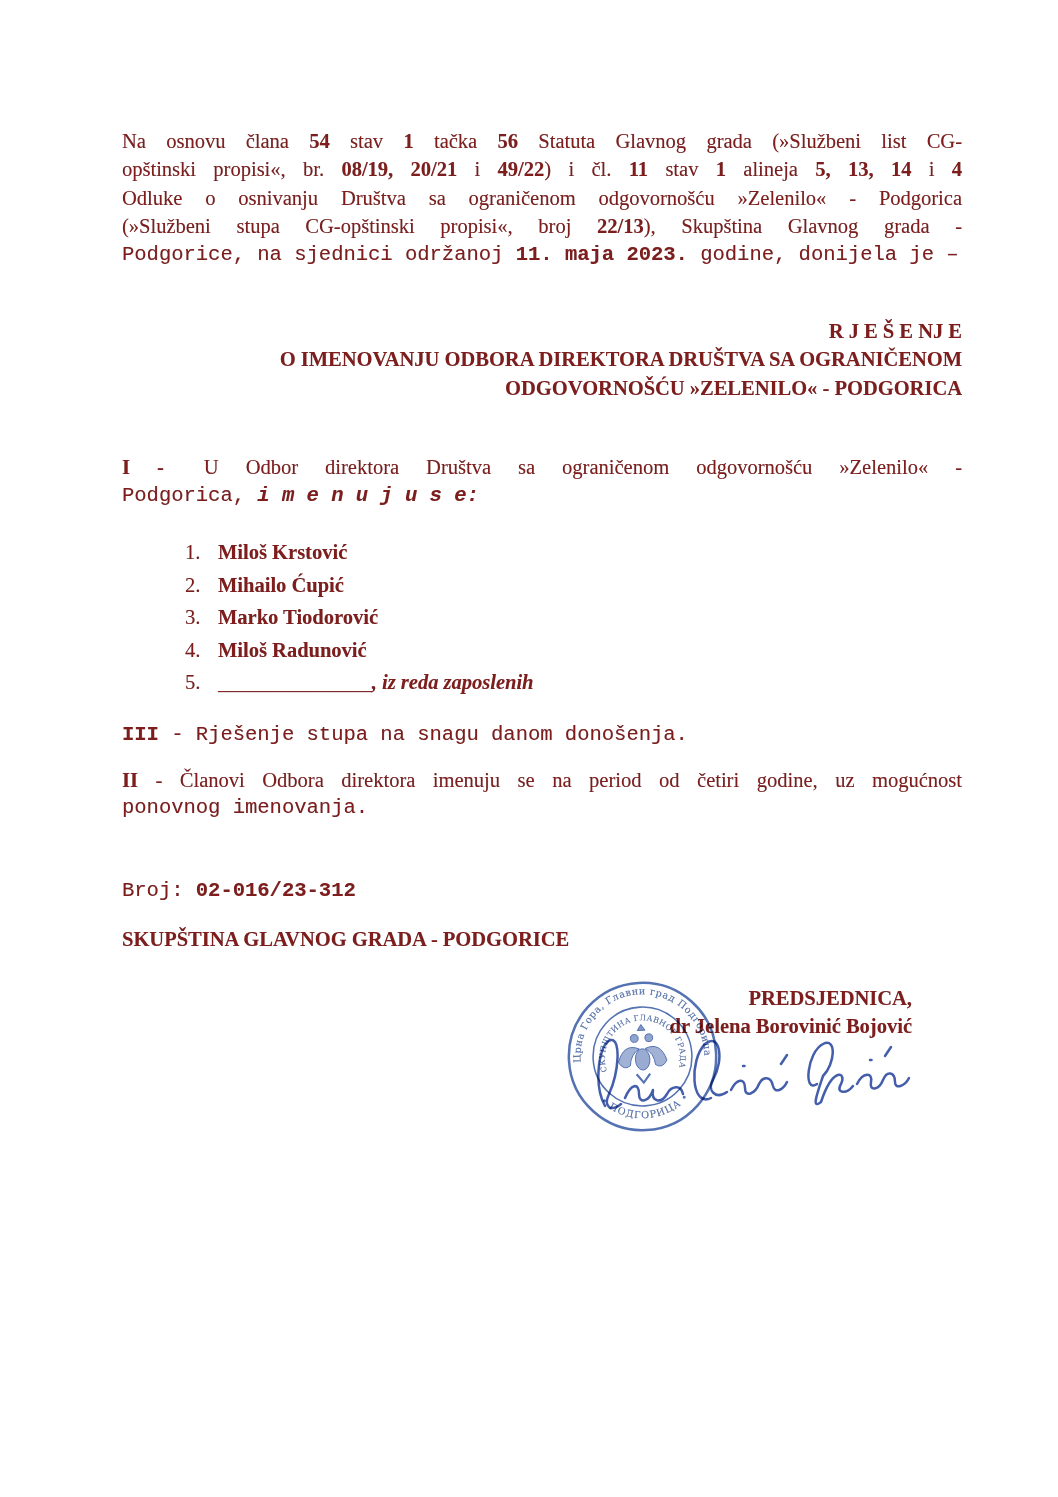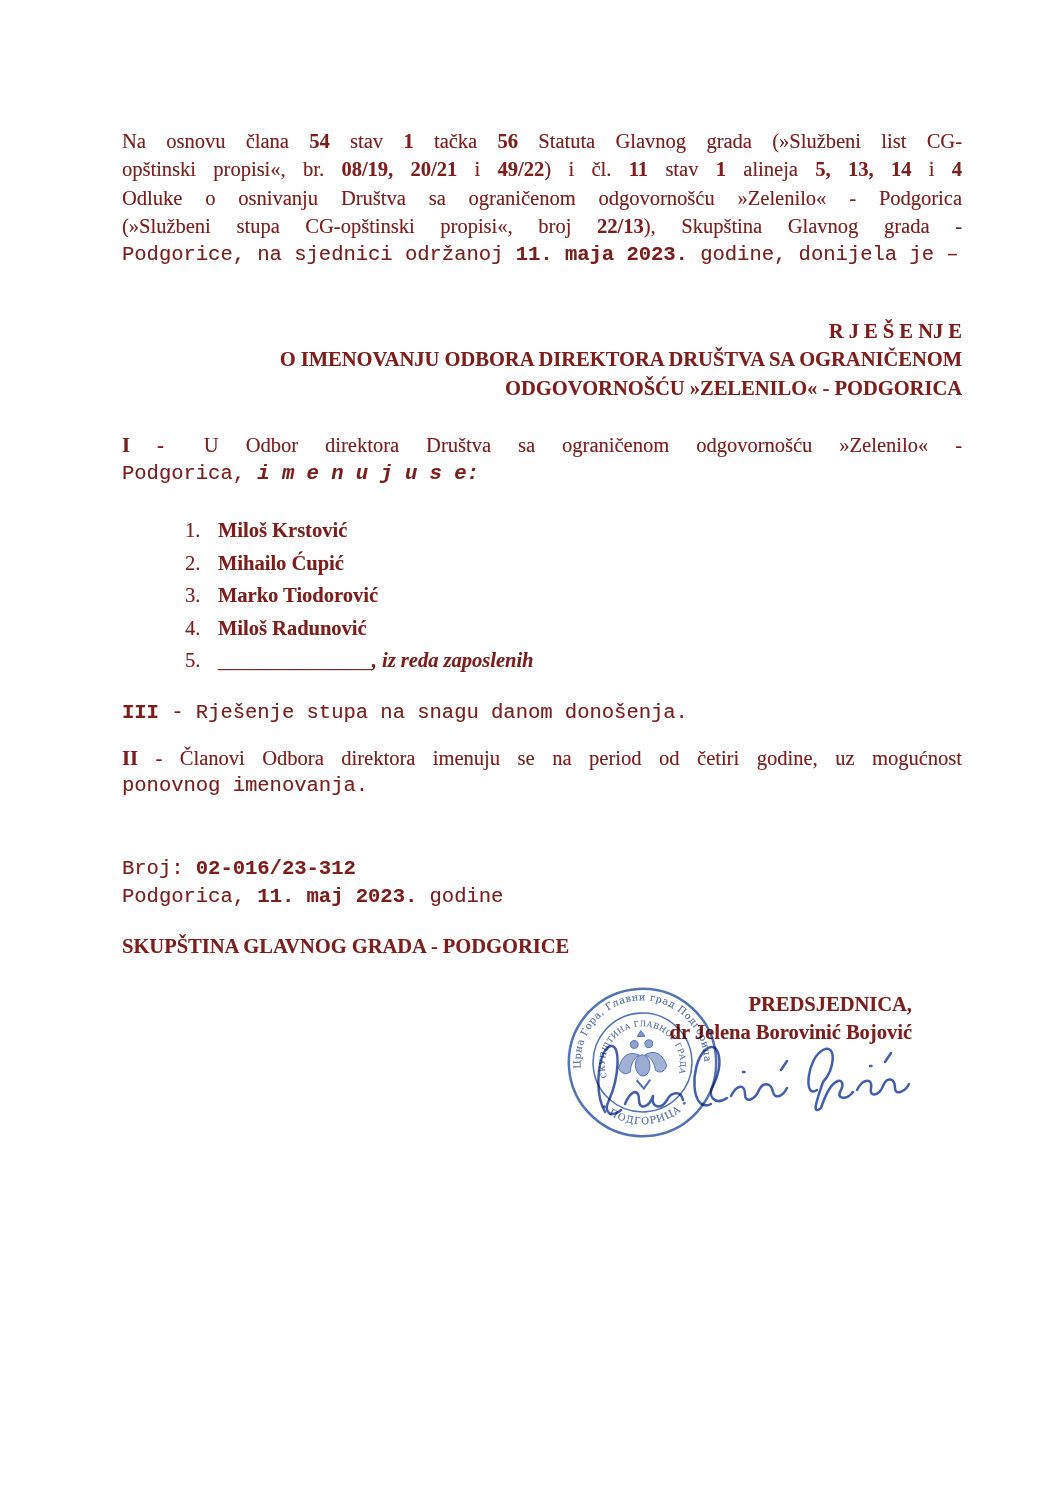--- a/index.html
+++ b/index.html
@@ -11,21 +11,21 @@
   }
   .content{padding:127px 96px 0 122px;}
   .para{margin:0;}
   .jl{text-align:justify;text-align-last:justify;}
   .ll{text-align:left;font-family:Liberation Mono, monospace;}
   .b{font-weight:bold;}
   .i{font-style:italic;}
   .spacer{display:inline-block;height:1px;}
   .txt{text-shadow:0.2px 0.2px 0.35px rgba(20,20,20,0.35);}
   .title{margin-top:48px;text-align:right;font-weight:bold;}
-  .sec1{margin-top:29px;}
+  .sec1{margin-top:51px;}
   .list{margin-top:26px;margin-left:63px;line-height:32.5px;}
   .list .row{display:flex;}
   .list .num{width:33px;flex:0 0 33px;}
   .sec2{margin-top:17px;}
   .sec3{margin-top:22px;}
   .refblock{margin-top:54px;}
   .org{margin-top:20px;text-align:left;font-weight:bold;}
   .sig-area{position:relative;height:500px;}
   .signer{position:absolute;left:470px;top:30px;width:320px;text-align:right;font-weight:bold;}
   .signer .role{line-height:28px;}
@@ -95,21 +95,20 @@
       <div class="ll"><span class="b">III</span><span> - Rješenje stupa na snagu danom donošenja.</span></div>
     </div>
 
     <div class="para sec2">
       <div class="jl"><span class="b">II</span><span> - Članovi Odbora direktora imenuju se na period od četiri godine, uz mogućnost</span></div>
       <div class="ll"><span>ponovnog imenovanja.</span></div>
     </div>
 
     <div class="para refblock">
       <div class="ll"><span>Broj: </span><span class="b">02-016/23-312</span></div>
-      <div class="ll"><span>Podgorica, </span><span class="b">11. maj 2023.</span><span> godine</span></div>
     </div>
 
     <div class="org">SKUPŠTINA GLAVNOG GRADA - PODGORICE</div>
 
     <div class="sig-area">
       <div class="signer">
         <div class="role">PREDSJEDNICA,</div>
         <div class="name">dr Jelena Borovinić Bojović</div>
       </div>
 

